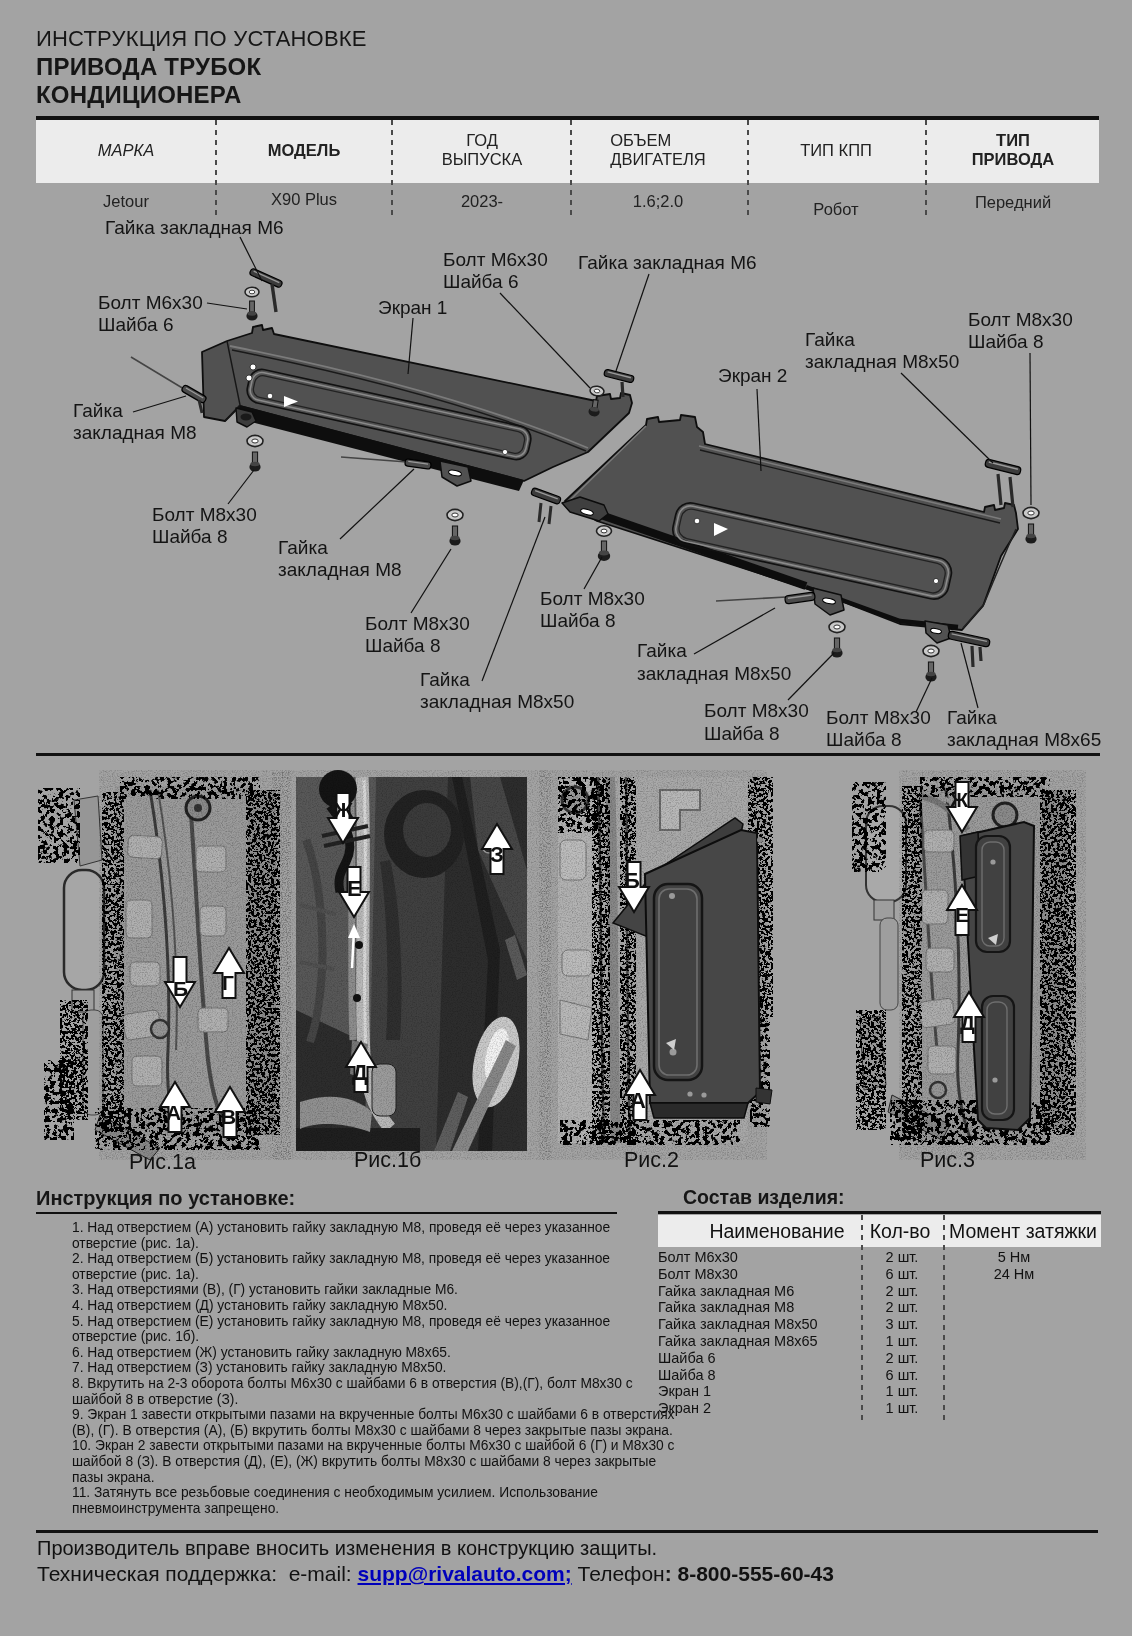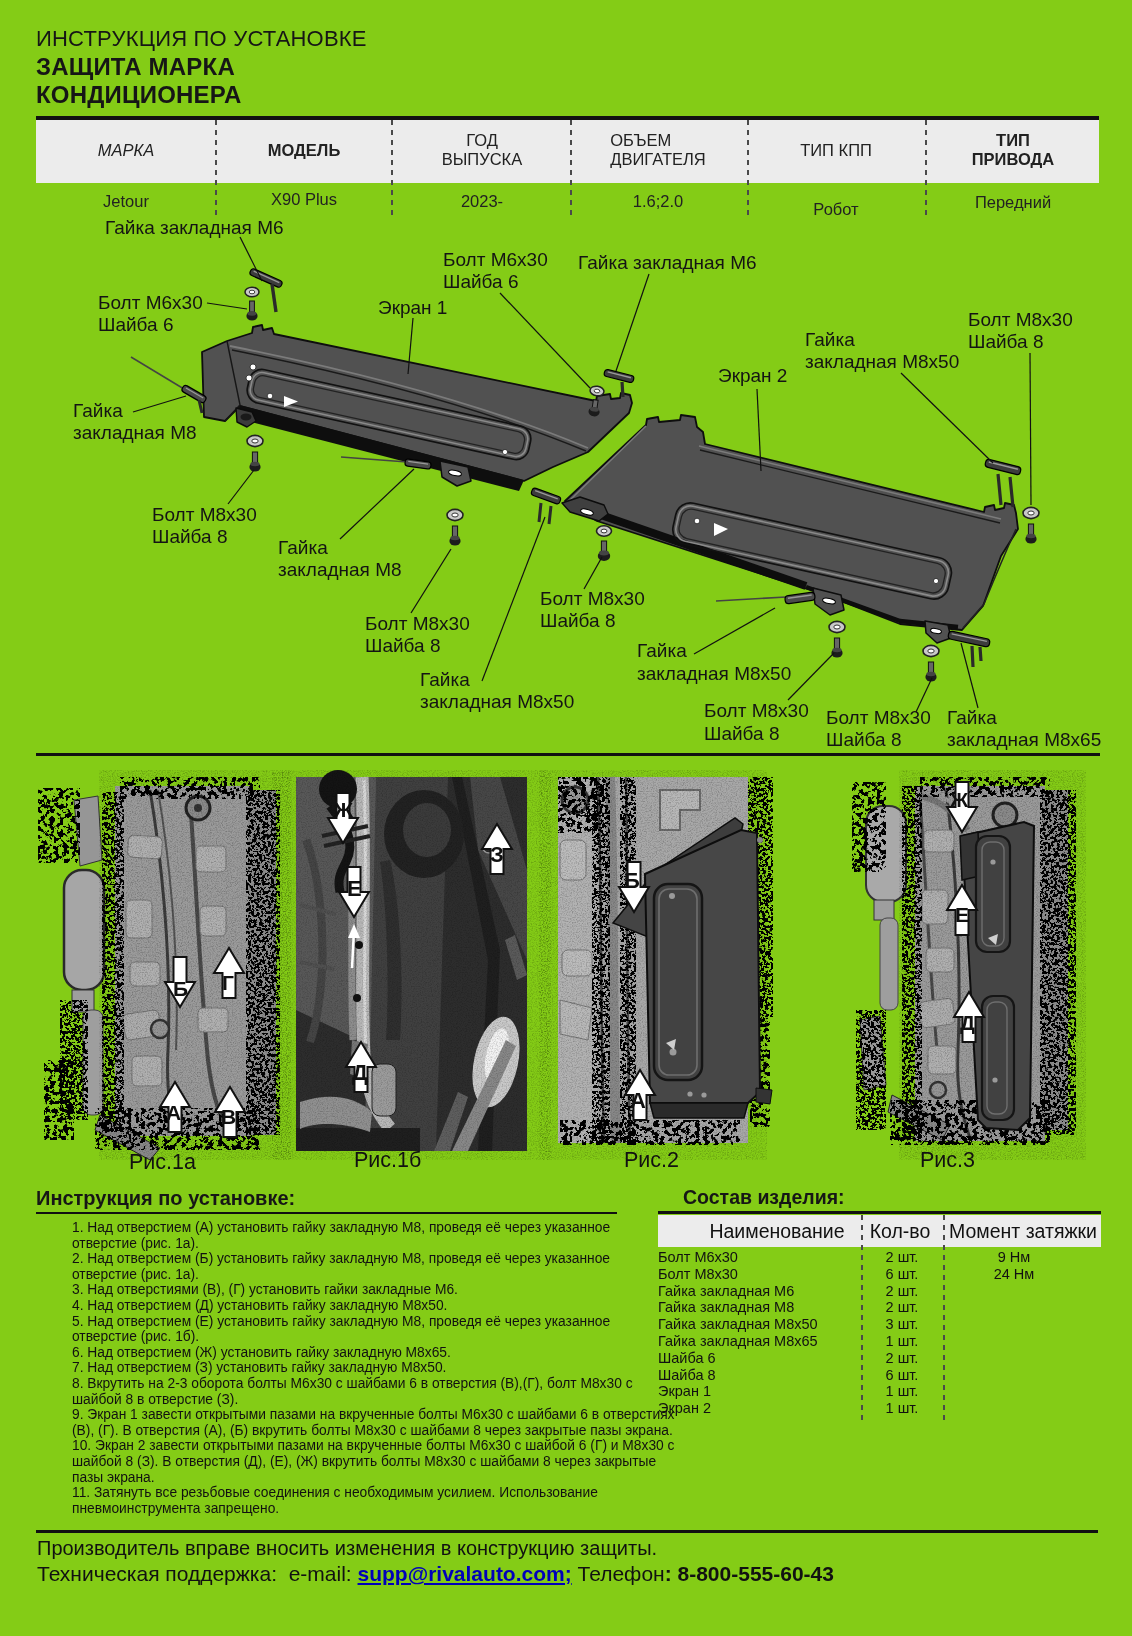--- a/index.html
+++ b/index.html
@@ -1,33 +1,33 @@
 <!DOCTYPE html>
 <html><head><meta charset="utf-8">
 <style>
 html,body{margin:0;padding:0;background:#fff;}
-#page{position:relative;width:1132px;height:1636px;background:#84cc16;overflow:hidden;
+#page{position:relative;width:1132px;height:1636px;background:#a3a3a3;overflow:hidden;
   font-family:"Liberation Sans",sans-serif;color:#161616;}
 .abs{position:absolute;}
 .hdr1{font-size:22px;letter-spacing:0.2px;}
 .hdrb{font-size:24px;font-weight:bold;letter-spacing:0.2px;}
 .cap{font-size:21.5px;color:#111;}
 .instrTitle{font-size:20px;font-weight:bold;}
 .instr{font-size:13.8px;line-height:15.6px;color:#111;}
 .ptab{font-size:14.5px;color:#111;}
 .foot1{font-size:20px;color:#111;}
 .foot2{font-size:21px;color:#111;}
 .vdash{position:absolute;width:2px;background:repeating-linear-gradient(to bottom,#4a4a4a 0 5px,transparent 5px 10px);}
 .ctr{transform:translateX(-50%);position:absolute;white-space:nowrap;}
 </style></head>
 <body>
 <div id="page">
 
   <div class="abs hdr1" style="left:36px;top:26px;">ИНСТРУКЦИЯ ПО УСТАНОВКЕ</div>
-  <div class="abs hdrb" style="left:36px;top:53px;">ЗАЩИТА МАРКА</div>
+  <div class="abs hdrb" style="left:36px;top:53px;">ПРИВОДА ТРУБОК</div>
   <div class="abs hdrb" style="left:36px;top:81px;">КОНДИЦИОНЕРА</div>
 
   <div class="abs" style="left:36px;top:116px;width:1063px;height:4px;background:#111;"></div>
   <div class="abs" style="left:36px;top:120px;width:1063px;height:63px;background:#ececec;"></div>
   <div class="abs" style="left:36px;top:120px;width:1063px;height:97px;font-size:16.5px;color:#222;">
     <span class="ctr" style="left:90px;top:21px;font-style:italic;">МАРКА</span>
     <span class="ctr" style="left:268px;top:21px;font-weight:bold;">МОДЕЛЬ</span>
     <span class="ctr" style="left:446px;top:11px;text-align:center;">ГОД<br>ВЫПУСКА</span>
     <span class="ctr" style="left:622px;top:11px;text-align:left;">ОБЪЕМ<br>ДВИГАТЕЛЯ</span>
     <span class="ctr" style="left:800px;top:21px;">ТИП КПП</span>
@@ -505,21 +505,21 @@
   <div class="abs" style="left:658px;top:1211px;width:443px;height:3px;background:#111;"></div>
   <div class="abs" style="left:658px;top:1215px;width:443px;height:32px;background:#ececec;"></div>
   <div class="abs" style="left:0;top:1220px;width:1132px;font-size:19.5px;color:#111;">
     <span class="ctr" style="left:777px;">Наименование</span>
     <span class="ctr" style="left:900px;">Кол-во</span>
     <span class="ctr" style="left:1023px;">Момент затяжки</span>
   </div>
   <div class="vdash" style="left:861px;top:1215px;height:210px;"></div>
   <div class="vdash" style="left:943px;top:1215px;height:210px;"></div>
   <div class="abs ptab" style="left:658px;top:1249px;width:460px;line-height:16.8px;">
-    <div>Болт М6х30<span class="ctr" style="left:244px;">2 шт.</span><span class="ctr" style="left:356px;">9 Нм</span></div>
+    <div>Болт М6х30<span class="ctr" style="left:244px;">2 шт.</span><span class="ctr" style="left:356px;">5 Нм</span></div>
     <div>Болт М8х30<span class="ctr" style="left:244px;">6 шт.</span><span class="ctr" style="left:356px;">24 Нм</span></div>
     <div>Гайка закладная М6<span class="ctr" style="left:244px;">2 шт.</span></div>
     <div>Гайка закладная М8<span class="ctr" style="left:244px;">2 шт.</span></div>
     <div>Гайка закладная М8х50<span class="ctr" style="left:244px;">3 шт.</span></div>
     <div>Гайка закладная М8х65<span class="ctr" style="left:244px;">1 шт.</span></div>
     <div>Шайба 6<span class="ctr" style="left:244px;">2 шт.</span></div>
     <div>Шайба 8<span class="ctr" style="left:244px;">6 шт.</span></div>
     <div>Экран 1<span class="ctr" style="left:244px;">1 шт.</span></div>
     <div>Экран 2<span class="ctr" style="left:244px;">1 шт.</span></div>
   </div>

